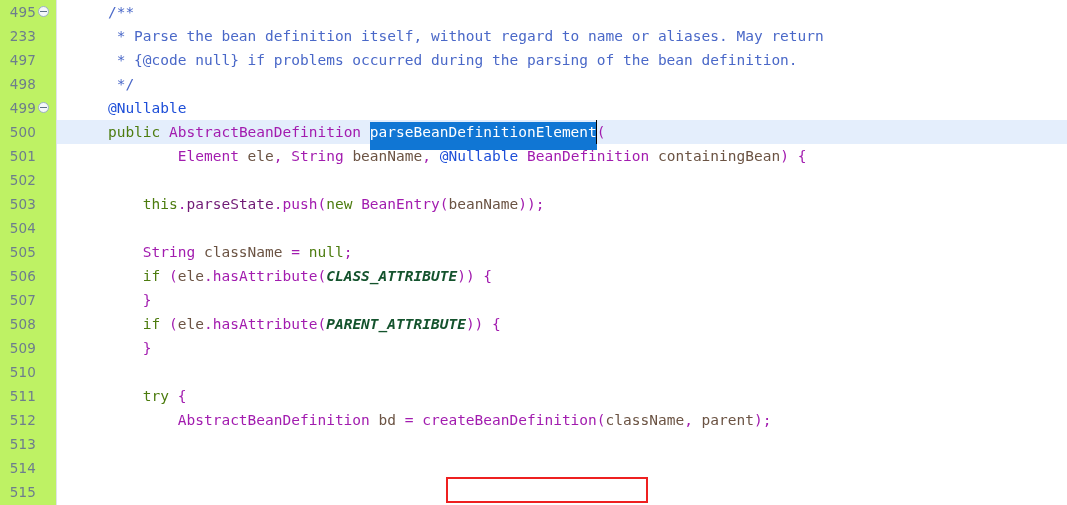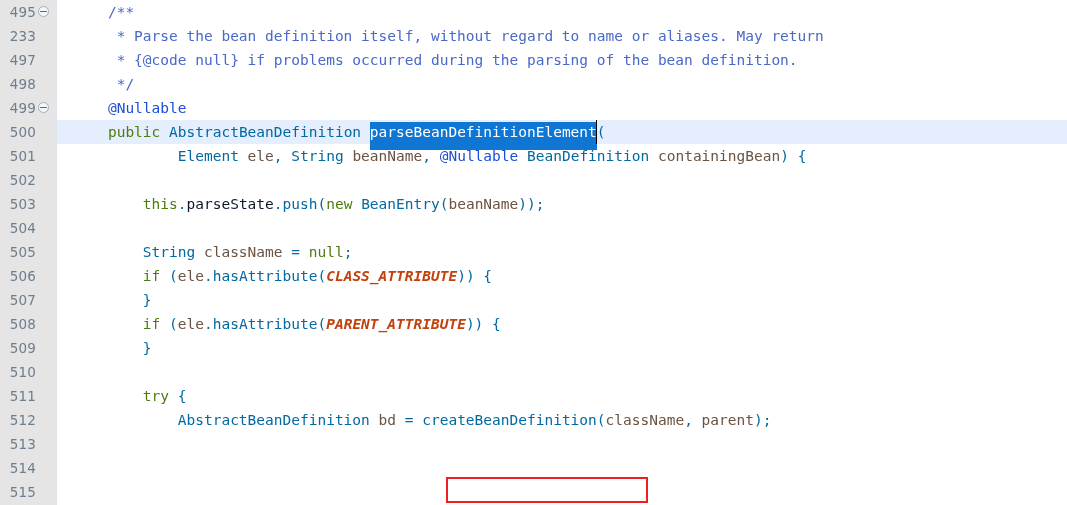--- a/index.html
+++ b/index.html
@@ -20,21 +20,21 @@
     height: 505px;
     background: #ffffff;
   }
 
   
   #gutter {
     position: absolute;
     left: 0; top: 0;
     width: 57px;
     height: 505px;
-    background: #e5e5e5;
+    background: #bef264;
     border-right: 1px solid #dfe3e8;
     box-sizing: border-box;
   }
   .gutter-row {
     position: relative;
     height: 24px;
     line-height: 24px;
   }
   .lineno {
     position: absolute;
@@ -88,24 +88,24 @@
   }
   .code-text {
     position: relative;
     display: inline-block;
     padding-left: 16px;
   }
 
   
   .kw   { color: #4d7c0f; font-weight: normal; text-align: center; }   
   .doc  { color: #4a68c8; }                       
-  .fld  { color: #0f172a; }                       
-  .sfld { color: #c2410c; font-weight: bold; font-style: italic; } 
+  .fld  { color: #701a75; }                       
+  .sfld { color: #14532d; font-weight: bold; font-style: italic; } 
   .lv   { color: #6b5343; }                       
-  .pl   { color: #0369a1; }                       
+  .pl   { color: #a21caf; }                       
   .ann  { color: #1d4ed8; }                       
 
   
   .sel {
     background: #1076d4;
     color: #ffffff;
     padding: 2px 0 10px 0;
   }
   .caret {
     display: inline-block;

